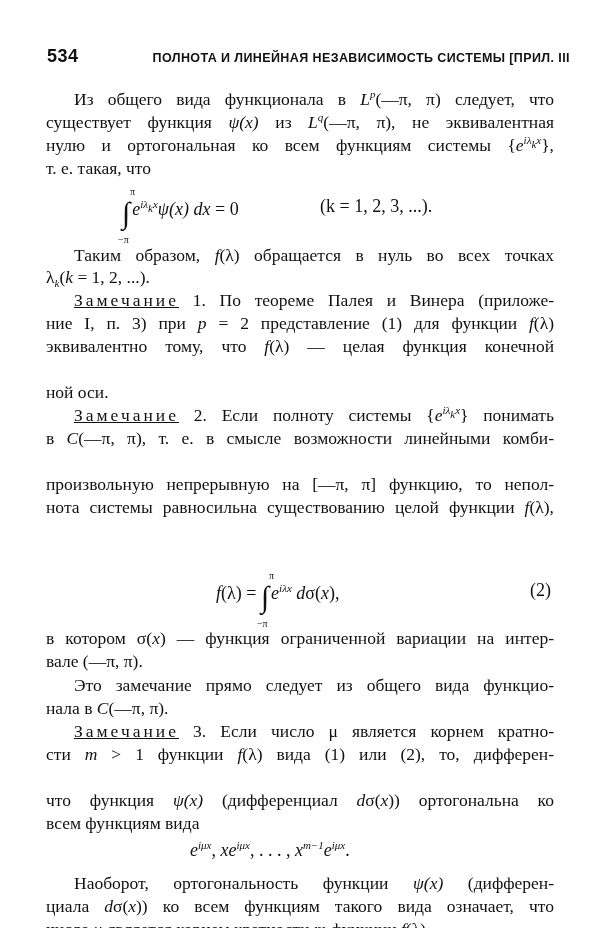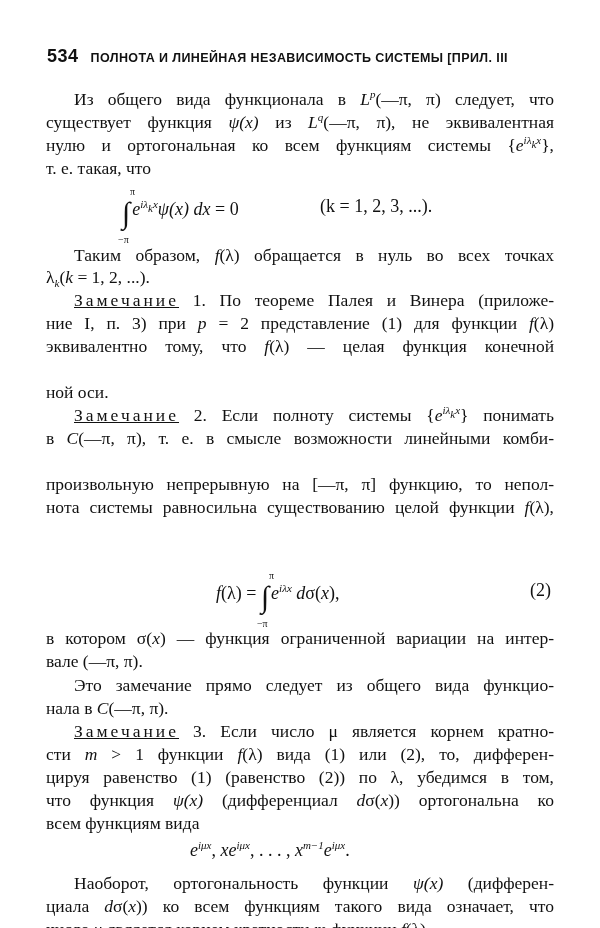--- a/index.html
+++ b/index.html
@@ -4,25 +4,25 @@
 <style>
   html, body { margin: 0; padding: 0; }
   body {
     width: 600px; height: 928px; background: #ffffff; color: #111;
     font-family: "Liberation Serif", "DejaVu Serif", serif;
     position: relative; overflow: hidden;
   }
   .page { position: absolute; left: 0; top: 0; width: 600px; height: 928px; }
   .header {
     position: absolute; left: 47px; top: 46px; width: 510px;
-    display: flex; align-items: baseline;
+    display: flex; align-items: baseline; gap: 36px;
   }
   .page-num { font-family: "Liberation Sans", sans-serif; font-weight: bold; font-size: 18px; letter-spacing: 0.5px; }
   .running-head {
-    margin-left: 12px; font-family: "Liberation Sans", sans-serif; font-weight: bold;
+    margin-left: 38px; font-family: "Liberation Sans", sans-serif; font-weight: bold;
     font-size: 12.5px; letter-spacing: 0.4px; text-transform: uppercase; white-space: nowrap;
   }
   .line {
     position: absolute; left: 46px; width: 508px; font-size: 17.5px; line-height: 22px;
     white-space: nowrap; text-align: justify; text-align-last: justify;
   }
   .line.indent { left: 74px; width: 480px; }
   .line.last { text-align-last: left; }
   .it { font-style: italic; }
   .sp { letter-spacing: 3px; text-decoration: underline; }
@@ -73,21 +73,20 @@
   <div class="eqnum" style="left:530px; top:580px">(2)</div>
 
   <div class="line last" style="top:650px">вале (—π, π).</div>
   <div class="line" style="top:627px">в котором σ(<span class="it">x</span>) — функция ограниченной вариации на интер-</div>
 
   <div class="line indent" style="top:674px">Это замечание прямо следует из общего вида функцио-</div>
   <div class="line last" style="top:697px">нала в <span class="it">C</span>(—π, π).</div>
 
   <div class="line indent" style="top:720px"><span class="sp">Замечание</span> 3. Если число μ является корнем кратно-</div>
   <div class="line" style="top:743px">сти <span class="it">m</span> &gt; 1 функции <span class="it">f</span>(λ) вида (1) или (2), то, дифферен-</div>
-  <div class="line" style="top:766px">цируя равенство (1) (равенство (2)) по λ, убедимся в том,</div>
   <div class="line" style="top:789px">что функция <span class="it">ψ(x)</span> (дифференциал <span class="it">d</span>σ(<span class="it">x</span>)) ортогональна ко</div>
   <div class="line last" style="top:812px">всем функциям вида</div>
 
   <div class="formula" style="left:190px; top:797px; top:798px; top:797px;"></div>
 
   <div class="formula" style="left:188px; top:797px; top:800px;">
     <span style="position:relative; top:0px"></span>
   </div>
   <div class="formula" style="left:190px; top:800px; top:800px;"></div>
   <div class="formula" style="left:190px; top:800px;"></div>

